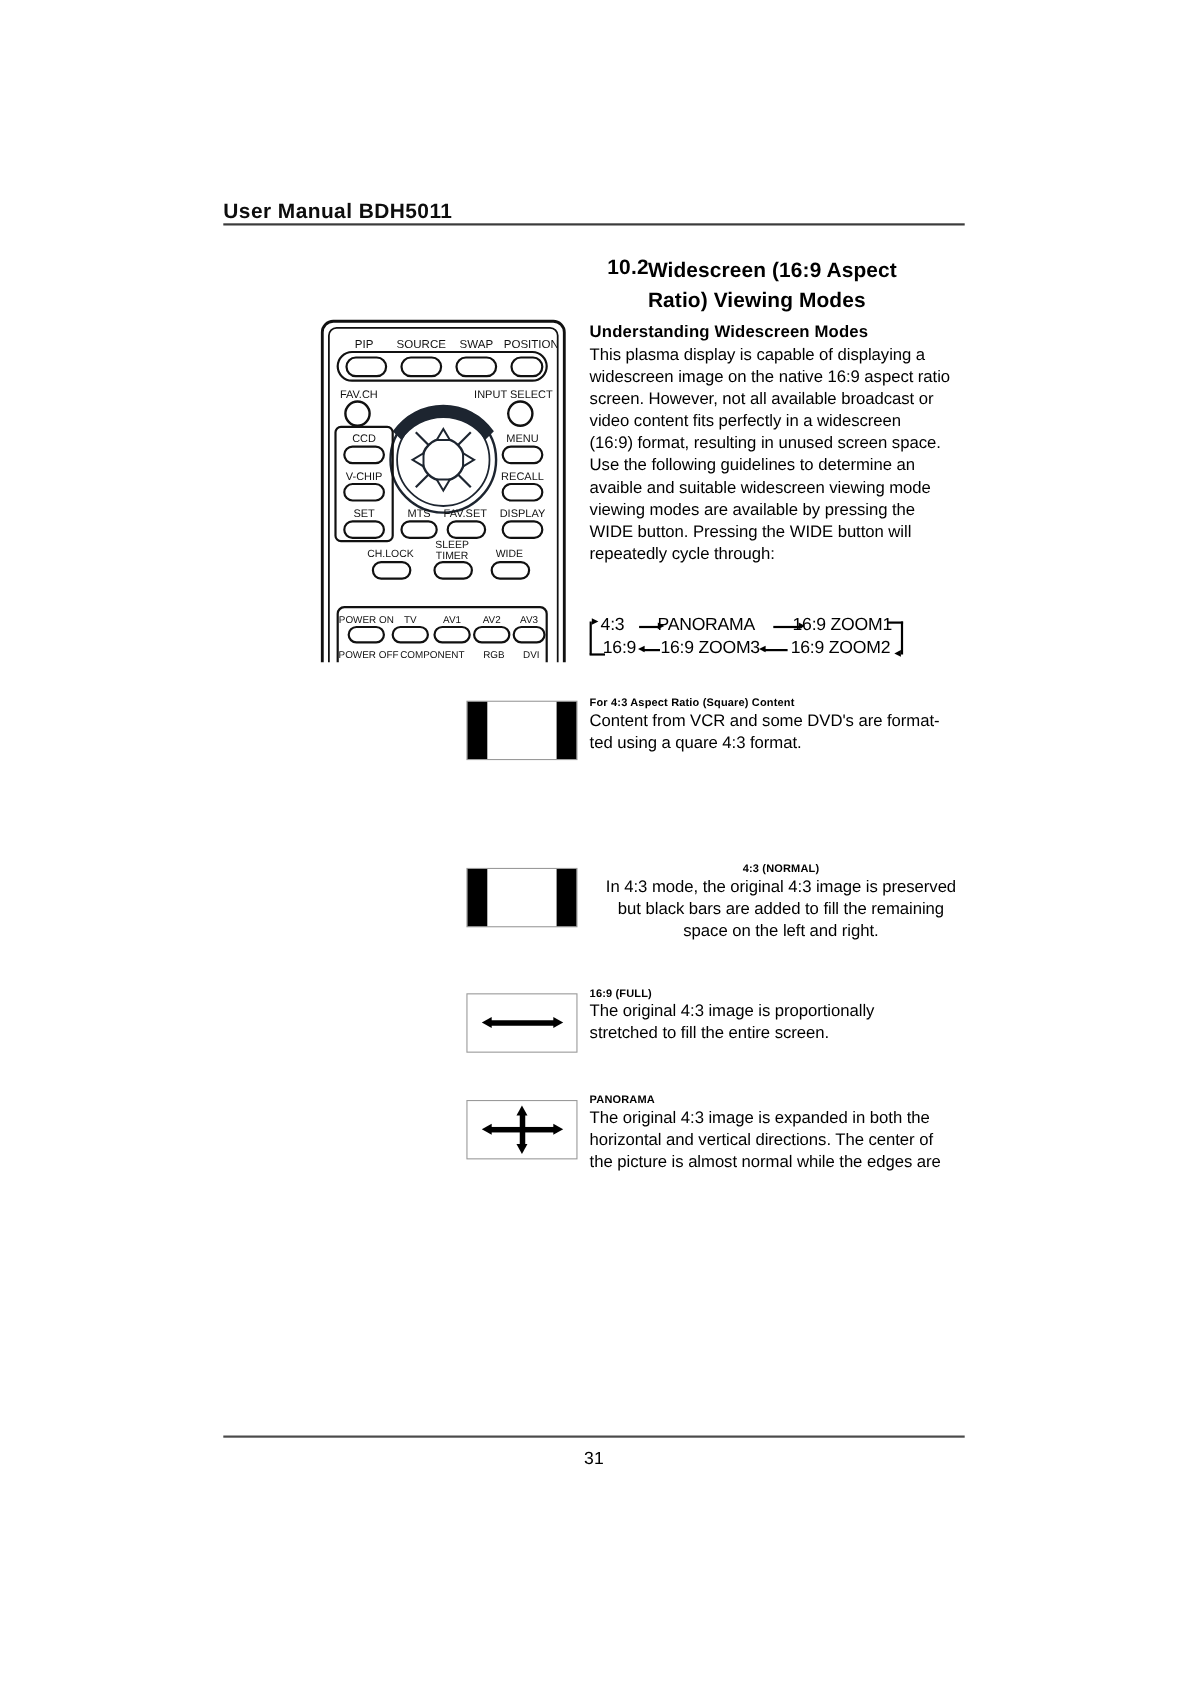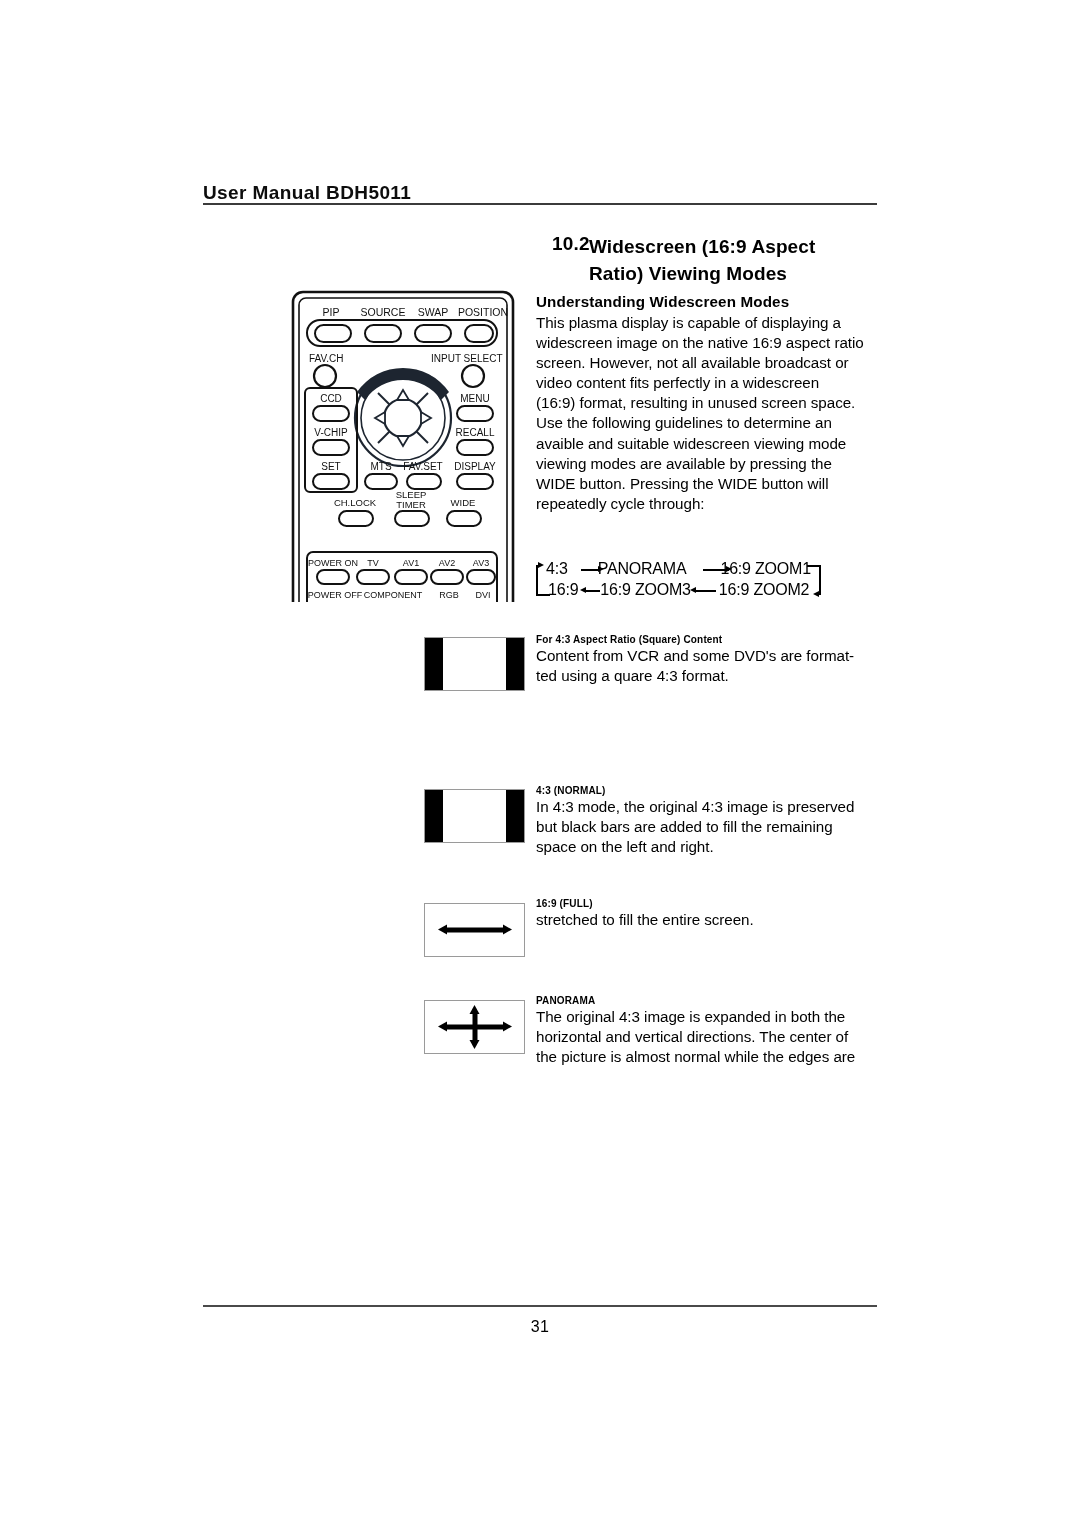--- a/index.html
+++ b/index.html
@@ -404,39 +404,40 @@
       <span class="ln">Content from VCR and some DVD's are format-</span>
       <span class="ln">ted using a quare 4:3 format.</span>
     </p>
   </div>
 
 
   <div class="thumb" style="left:424px; top:789px; width:101px; height:54px;">
     <div class="bar-l"></div>
     <div class="bar-r"></div>
   </div>
-  <div class="mode-text" style="top:785px;">
+  <div class="mode-text" style="top:785px;text-align:center;">
     <p class="mode-title">4:3 (NORMAL)</p>
     <p class="body-t">
       <span class="ln">In 4:3 mode, the original 4:3 image is preserved</span>
       <span class="ln">but black bars are added to fill the remaining</span>
       <span class="ln">space on the left and right.</span>
     </p>
   </div>
 
   <div class="thumb" style="left:424px; top:903px; width:101px; height:54px;">
     <div class="arrow-h">
       <div class="tip-l"></div>
         <div class="shaft"></div>
         <div class="tip-r"></div>
     </div>
   </div>
   <div class="mode-text" style="top:898px;">
     <p class="mode-title">16:9 (FULL)</p>
     <p class="body-t">
+      <span class="ln">The original 4:3 image is proportionally</span>
       <span class="ln">stretched to fill the entire screen.</span>
     </p>
   </div>
 
   <div class="thumb" style="left:424px; top:1000px; width:101px; height:54px;">
     <div class="arrow-h">
       <div class="tip-l"></div>
         <div class="shaft"></div>
         <div class="tip-r"></div>
     </div>

